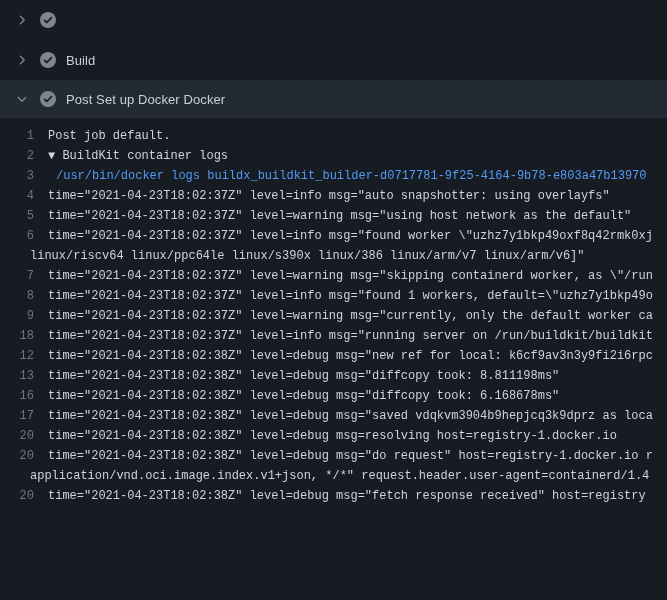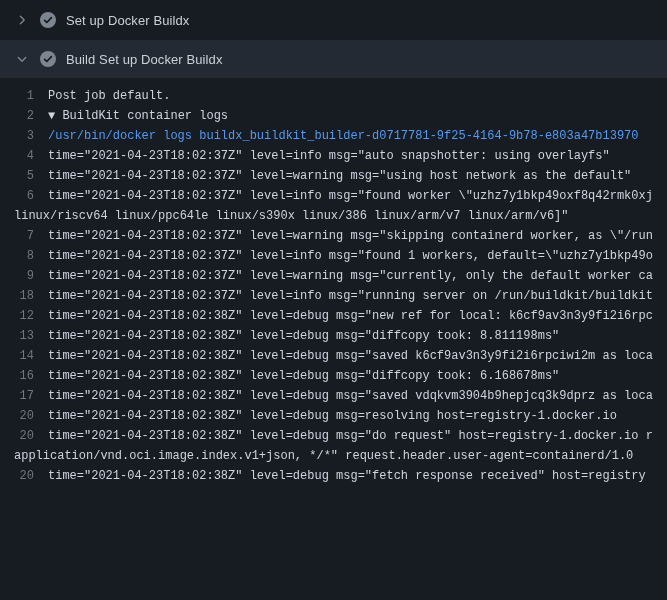--- a/index.html
+++ b/index.html
@@ -27,60 +27,73 @@
   .step .label { margin-left:10px; font-size:13px; letter-spacing:.1px; }
 
   
   .log { padding-top:8px; width:667px; overflow:hidden;
          font-family:"Liberation Mono","DejaVu Sans Mono",monospace;
          font-size:12px; line-height:20px; color: var(--text, #cdd5df); }
   .line { display:flex; height:20px; overflow:hidden; }
   .num { flex:0 0 48px; text-align:right; padding-right:14px;
          color: var(--muted, #6e7681); user-select:none; cursor:pointer; }
   .txt { white-space:pre; flex:1 1 auto; overflow:hidden; }
-  .line.command .txt { color: var(--command, #539bf5); }
+  .line.command .txt { color: var(--command, #539bf5); margin-left: 8px; }
   .line.wrap .num { visibility:hidden; flex:0 0 0px; padding:0; }
-  .line.wrap .txt { padding-left:14px; }
+  .line.wrap .txt { padding-left:30px; }
   .marker { cursor:pointer; }
 </style>
 </head>
 <body>
 
 <div class="pane">
   <div id="steps">
   <div class="step">
     <span class="chev">
       <svg width="14" height="14" viewBox="0 0 16 16">
         <path d="M6.2 3.8l4.3 4.2-4.3 4.2" fill="none" stroke="currentColor" stroke-width="1.6" stroke-linecap="round" stroke-linejoin="round"></path>
       </svg>
     </span>
     <span class="check">
       <svg width="16" height="16" viewBox="0 0 16 16">
         <circle cx="8" cy="8" r="8" fill="#7d8590"></circle>
         <path d="M4.6 8.3l2.2 2.2 4.6-4.8" fill="none" stroke="#171b22" stroke-width="1.7" stroke-linecap="round" stroke-linejoin="round"></path>
       </svg>
     </span>
-    <span class="label">Set up Docker Buildx</span>
   </div>
 
+  <div class="step">
+    <span class="chev">
+      <svg width="14" height="14" viewBox="0 0 16 16">
+        <path d="M6.2 3.8l4.3 4.2-4.3 4.2" fill="none" stroke="currentColor" stroke-width="1.6" stroke-linecap="round" stroke-linejoin="round"></path>
+      </svg>
+    </span>
+    <span class="check">
+      <svg width="16" height="16" viewBox="0 0 16 16">
+        <circle cx="8" cy="8" r="8" fill="#7d8590"></circle>
+        <path d="M4.6 8.3l2.2 2.2 4.6-4.8" fill="none" stroke="#171b22" stroke-width="1.7" stroke-linecap="round" stroke-linejoin="round"></path>
+      </svg>
+    </span>
+    <span class="label">Build</span>
+  </div>
 
 
   <div class="step expanded">
     <span class="chev">
       <svg width="14" height="14" viewBox="0 0 16 16">
         <path d="M6.2 3.8l4.3 4.2-4.3 4.2" fill="none" stroke="currentColor" stroke-width="1.6" stroke-linecap="round" stroke-linejoin="round"></path>
       </svg>
     </span>
     <span class="check">
       <svg width="16" height="16" viewBox="0 0 16 16">
         <circle cx="8" cy="8" r="8" fill="#7d8590"></circle>
         <path d="M4.6 8.3l2.2 2.2 4.6-4.8" fill="none" stroke="#171b22" stroke-width="1.7" stroke-linecap="round" stroke-linejoin="round"></path>
       </svg>
     </span>
-    <span class="label">Build Set up Docker Buildx</span>
+    <span class="label">Post Set up Docker Docker</span>
   </div>
 </div>
   <div id="log" class="log">
   <div class="line normal">
     <span class="num">1</span>
     <span class="txt">Post job default.</span>
   </div>
 
   <div class="line group">
     <span class="num">2</span>
@@ -136,24 +149,20 @@
   <div class="line normal">
     <span class="num">12</span>
     <span class="txt">time="2021-04-23T18:02:38Z" level=debug msg="new ref for local: k6cf9av3n3y9fi2i6rpc</span>
   </div>
 
   <div class="line normal">
     <span class="num">13</span>
     <span class="txt">time="2021-04-23T18:02:38Z" level=debug msg="diffcopy took: 8.811198ms"</span>
   </div>
 
-  <div class="line normal">
-    <span class="num">14</span>
-    <span class="txt">time="2021-04-23T18:02:38Z" level=debug msg="saved k6cf9av3n3y9fi2i6rpciwi2m as loca</span>
-  </div>
 
 
   <div class="line normal">
     <span class="num">16</span>
     <span class="txt">time="2021-04-23T18:02:38Z" level=debug msg="diffcopy took: 6.168678ms"</span>
   </div>
 
   <div class="line normal">
     <span class="num">17</span>
     <span class="txt">time="2021-04-23T18:02:38Z" level=debug msg="saved vdqkvm3904b9hepjcq3k9dprz as loca</span>
@@ -164,21 +173,21 @@
     <span class="txt">time="2021-04-23T18:02:38Z" level=debug msg=resolving host=registry-1.docker.io</span>
   </div>
 
   <div class="line normal">
     <span class="num">20</span>
     <span class="txt">time="2021-04-23T18:02:38Z" level=debug msg="do request" host=registry-1.docker.io r</span>
   </div>
 
   <div class="line wrap">
     <span class="num"></span>
-    <span class="txt">application/vnd.oci.image.index.v1+json, */*" request.header.user-agent=containerd/1.0</span>
+    <span class="txt">application/vnd.oci.image.index.v1+json, */*" request.header.user-agent=containerd/1.4</span>
   </div>
 
   <div class="line normal">
     <span class="num">20</span>
     <span class="txt">time="2021-04-23T18:02:38Z" level=debug msg="fetch response received" host=registry</span>
   </div>
 </div>
 </div>
 
 </body></html>

